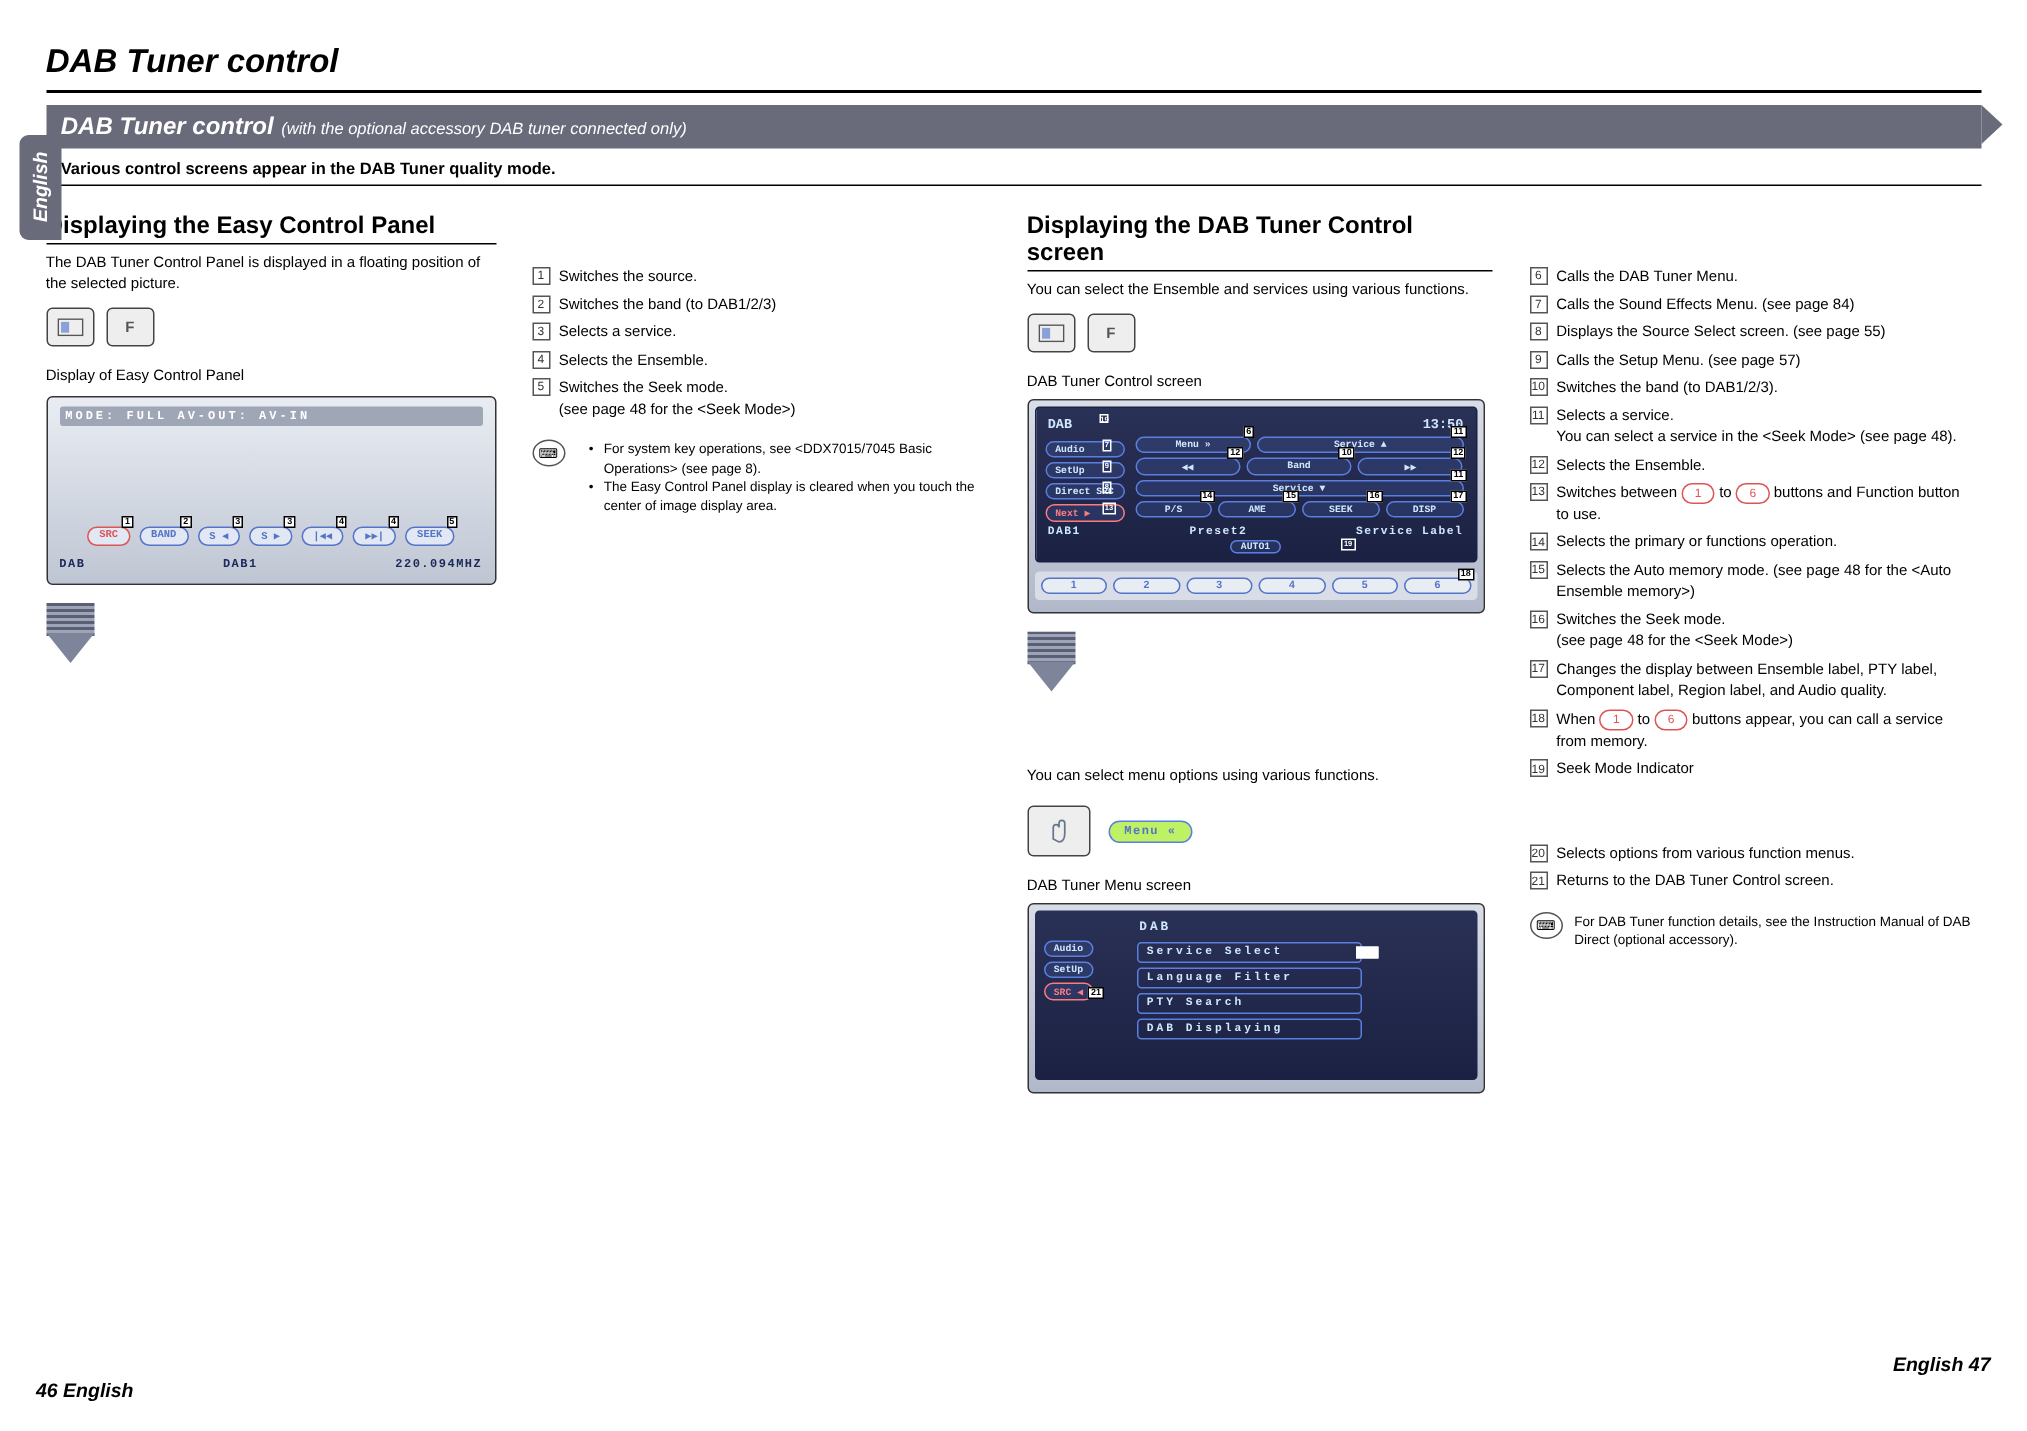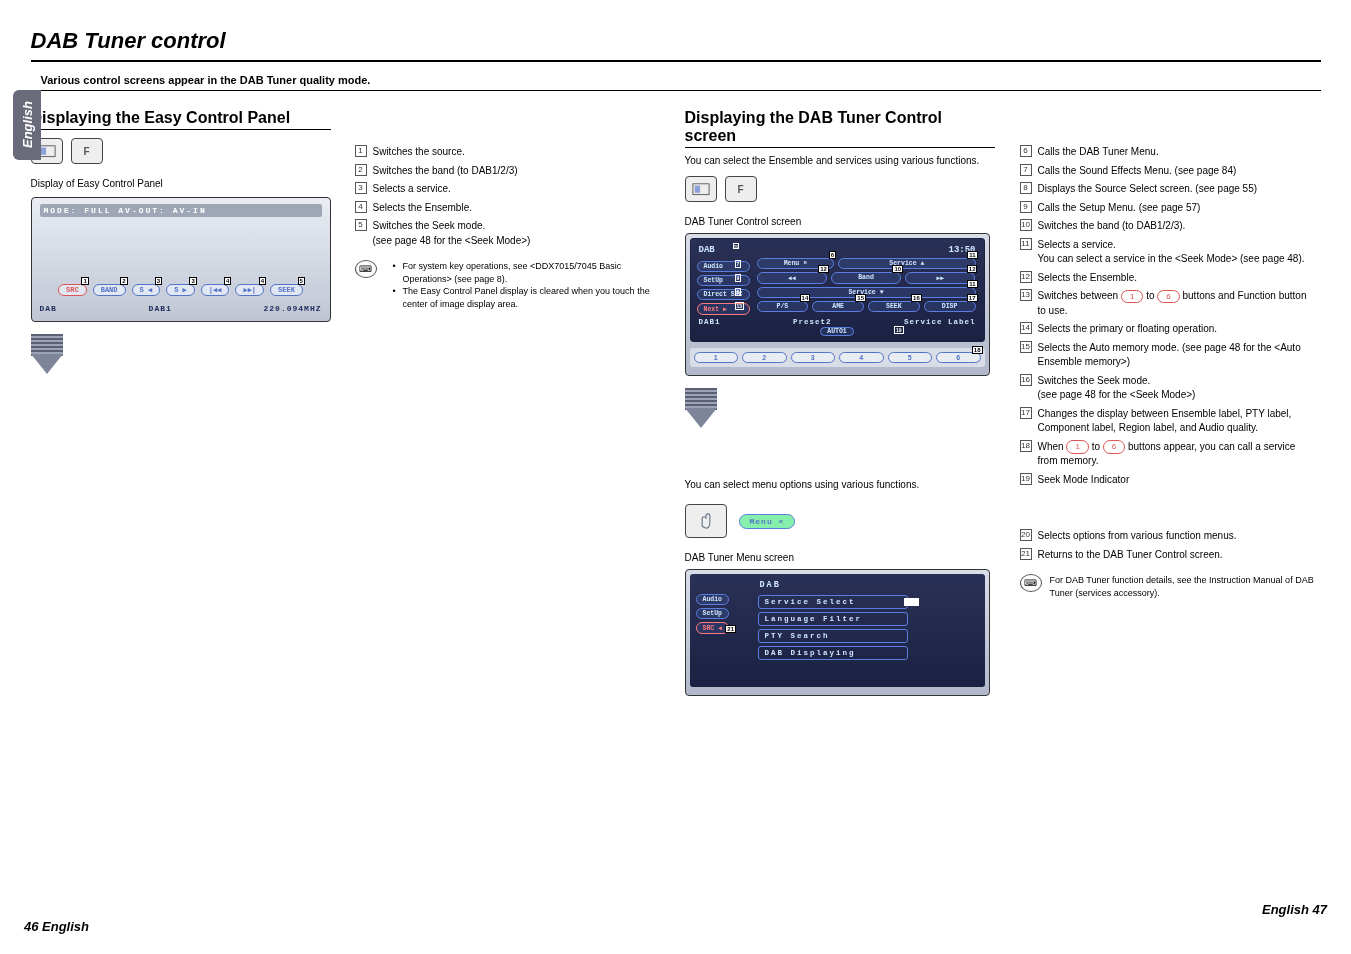--- a/index.html
+++ b/index.html
@@ -49,44 +49,50 @@
   .side-btns { display: flex; flex-direction: column; gap: 3px; margin-top: 4px; position: absolute; left: 6px; top: 18px; }
   .sbtn { border: 1px solid #5b7fe0; border-radius: 9px; padding: 1px 6px; font-size: 6.5px; color: #cfe8ff; background: rgba(80,110,200,.2); position: relative; }
   .sbtn .num-sup { right: auto; left: -6px; top: 2px; }
   .sbtn.red { border-color: #ff7b7b; color: #ff7b7b; }
   .main-btns { margin-left: 58px; }
   .row-btns { display: flex; gap: 4px; margin-top: 3px; }
   .pbtn { border: 1px solid #5b7fe0; border-radius: 9px; padding: 1px 8px; font-size: 6.5px; color: #cfe8ff; background: rgba(80,110,200,.2); position: relative; flex: 1; text-align: center; }
   .dab-label { display: flex; justify-content: space-between; margin-top: 6px; font-size: 7.5px; letter-spacing: 1px; }
   .presets { margin-top: 6px; background: #d8dde8; padding: 4px; border-radius: 3px; display: flex; gap: 4px; justify-content: center; position: relative; }
   .presets .pbtn { background: #e8ecf3; color: #5574c7; border-color: #5574c7; font-family: Arial; font-size: 7px; }
-  .menu-pill { display: inline-block; border: 1px solid #5b7fe0; border-radius: 9px; padding: 2px 10px; font-size: 8px; color: #5574c7; background: #86efac; font-family: "Courier New", monospace; font-weight: bold; letter-spacing: 1px; margin-left: 6px; vertical-align: middle; }
+  .menu-pill { display: inline-block; border: 1px solid #5b7fe0; border-radius: 9px; padding: 2px 10px; font-size: 8px; color: #5574c7; background: #bef264; font-family: "Courier New", monospace; font-weight: bold; letter-spacing: 1px; margin-left: 6px; vertical-align: middle; }
   .menu-screen { width: 305px; border: 1px solid #333; border-radius: 4px; background: linear-gradient(#d8dde8,#b1b8c9); padding: 4px 4px 8px 4px; font-family: "Courier New", monospace; font-weight: bold; margin-top: 6px; font-size: 8px; }
   .menu-inner { background: linear-gradient(#2a3156,#1a2142); border-radius: 3px; color: #cfe8ff; padding: 6px 6px 24px 6px; position: relative; }
   .menu-item { border: 1px solid #5b7fe0; border-radius: 3px; padding: 2px 6px; margin: 3px 0 3px 62px; font-size: 7.5px; letter-spacing: 2px; color: #cfe8ff; position: relative; width: 150px; }
   .menu-side { position: absolute; left: 6px; top: 20px; display: flex; flex-direction: column; gap: 3px; }
   .menu-head { font-size: 8.5px; padding: 0 0 2px 64px; letter-spacing: 2px; }
   .sd { display: flex; align-items: center; gap: 6px; margin-top: 12px; }
   .sd .ico-box { width: 42px; height: 34px; }
 </style>
 </head>
 <body>
 
 <div class="spread">
   <div class="lang-tab">English</div>
   <div class="page-title">DAB Tuner control</div>
   <div class="top-rule"></div>
 
+  <div class="banner">
+    <span class="banner-title">DAB Tuner control</span>
+    <span class="banner-sub">(with the optional accessory DAB tuner connected only)</span>
+    <div class="banner-arrow"></div>
+  </div>
   <div class="subbar">Various control screens appear in the DAB Tuner quality mode.</div>
 
   <div class="columns">
 
     <div class="col-left">
       <div class="subcol" style="flex:0 0 300px">
         <div class="hdsection">Displaying the Easy Control Panel</div>
+        <div class="body-text">The DAB Tuner Control Panel is displayed in a floating position of the selected picture.</div>
         <div class="ico-row">
           <div class="ico-box">
               <svg viewBox="0 0 20 14">
                 <rect x="1" y="1" width="18" height="12" fill="none" stroke="#555"></rect>
                 <rect x="3" y="3" width="6" height="8" fill="#8aa0d8"></rect>
               </svg>
             </div>
           <div class="ico-box">F</div>
         </div>
         <div class="caption">Display of Easy Control Panel</div>
@@ -283,21 +289,21 @@
           <li>
               <span class="n">12</span>
               <span>Selects the Ensemble.</span>
             </li>
           <li>
               <span class="n">13</span>
               <span><span>Switches between</span> <span class="pill">1</span> <span>to</span> <span class="pill">6</span> <span>buttons and Function button to use.</span></span>
             </li>
           <li>
               <span class="n">14</span>
-              <span>Selects the primary or floating operation.</span>
+              <span>Selects the primary or functions operation.</span>
             </li>
           <li>
               <span class="n">15</span>
               <span>Selects the Auto memory mode. (see page 48 for the &lt;Auto Ensemble memory&gt;)</span>
             </li>
           <li>
               <span class="n">16</span>
               <span><span>Switches the Seek mode.</span><br><span>(see page 48 for the &lt;Seek Mode&gt;)</span></span>
             </li>
           <li>
@@ -319,21 +325,21 @@
               <span class="n">20</span>
               <span>Selects options from various function menus.</span>
             </li>
           <li>
               <span class="n">21</span>
               <span>Returns to the DAB Tuner Control screen.</span>
             </li>
         </ul>
         <div class="note">
           <div class="note-icon">⌨</div>
-          <div>For DAB Tuner function details, see the Instruction Manual of DAB Tuner (services accessory).</div>
+          <div>For DAB Tuner function details, see the Instruction Manual of DAB Direct (optional accessory).</div>
         </div>
       </div>
     </div>
   </div>
 </div>
 
 <div class="pagenote-left">46 English</div>
 <div class="pagenote-right">English 47</div>
 
 </body></html>

